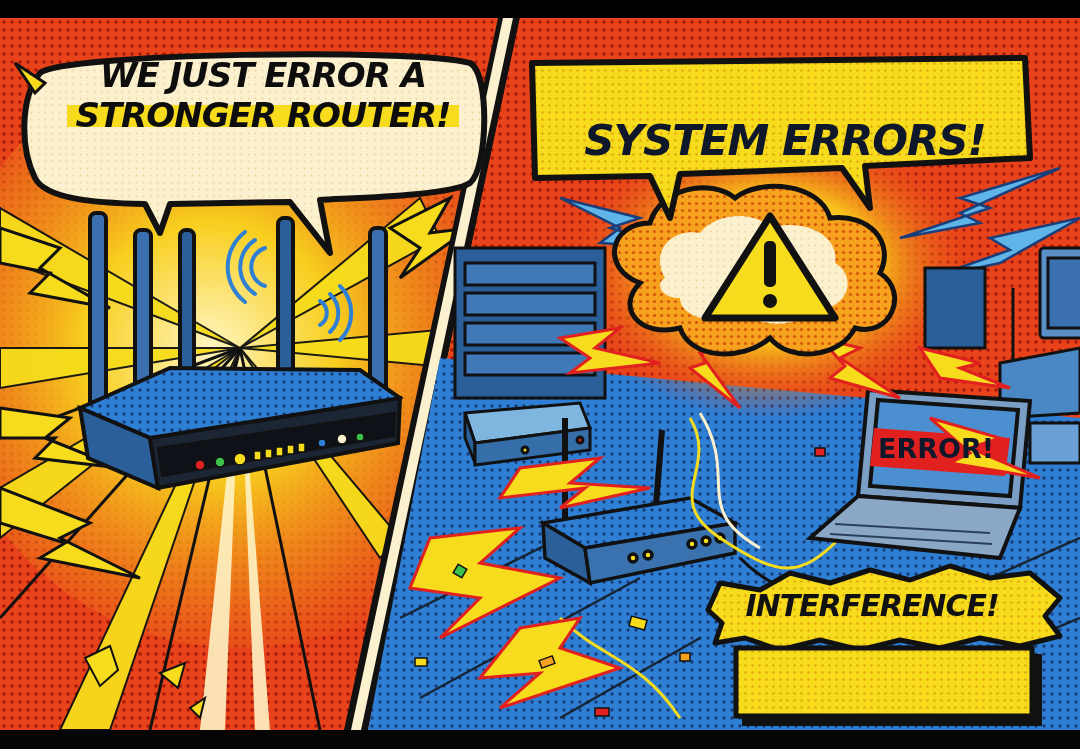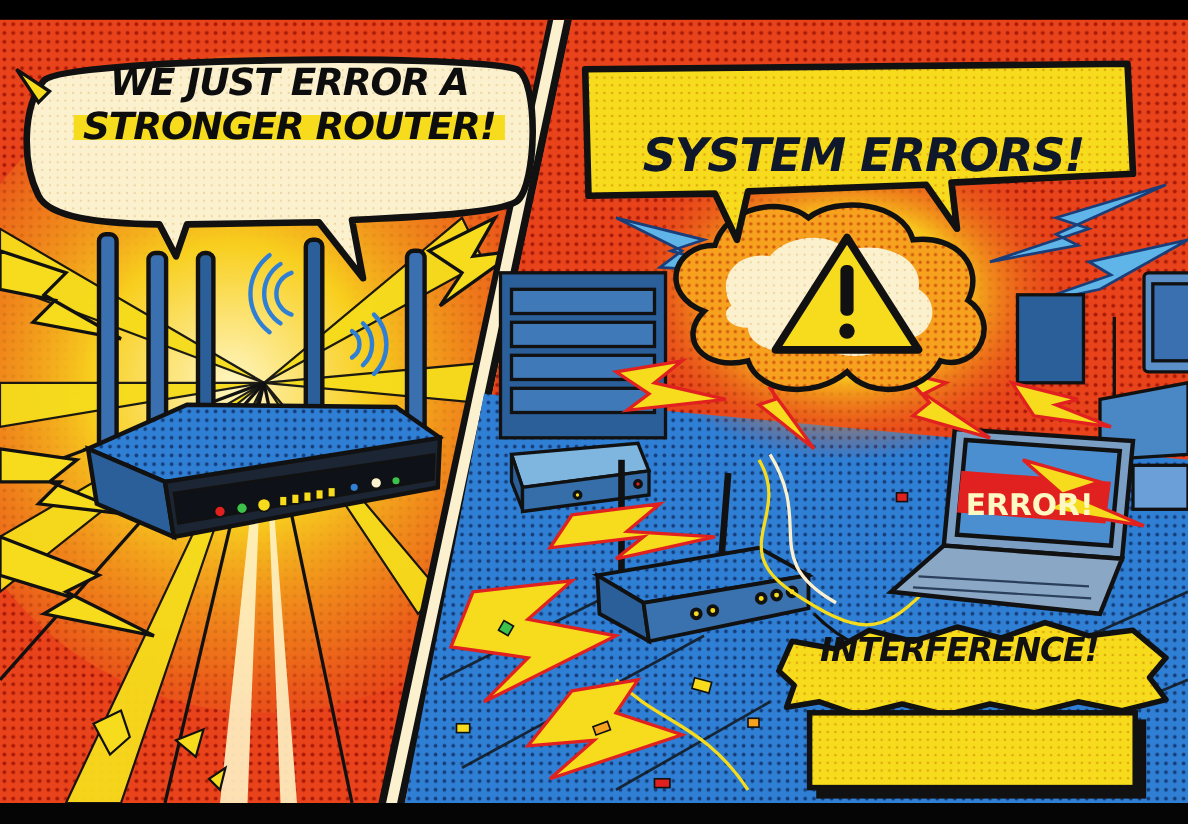--- a/index.html
+++ b/index.html
@@ -8,23 +8,23 @@
   .stage{position:absolute;left:0;top:18px;width:1080px;height:712px;overflow:hidden;background:#e23a12;}
   .bar-top{position:absolute;left:0;top:0;width:1080px;height:18px;background:#000;}
   .bar-bottom{position:absolute;left:0;top:730px;width:1080px;height:19px;background:#050505;}
   svg{display:block;}
   .abs{position:absolute;left:0;top:0;}
   .bubble-text{position:absolute;font-family:"DejaVu Sans","Liberation Sans",sans-serif;font-weight:bold;font-style:italic;letter-spacing:-1px;text-align:center;line-height:1;}
   .lbl-router{left:48px;top:40px;width:430px;font-size:34px;color:#0d0d0d;}
   .lbl-router span{display:block;}
   .lbl-router .hl{background:linear-gradient(transparent 20%, #f6dc1c 20%, #f6dc1c 85%, transparent 85%);display:inline-block;padding:0 8px;margin-top:6px;}
   .lbl-errors{left:540px;top:62px;width:490px;font-size:42px;color:#0f172a;margin-top:40px;}
-  .lbl-interference{left:712px;top:559px;width:320px;font-size:30px;color:#111;}
+  .lbl-interference{left:712px;top:573px;width:320px;font-size:30px;color:#111;}
   .lbl-congestion{left:750px;top:640px;width:270px;font-size:34px;color:#111;}
-  .lbl-error-screen{left:876px;top:428px;width:120px;font-size:27px;color:#fef9c3;font-style:normal;letter-spacing:0;}
+  .lbl-error-screen{left:876px;top:417px;width:120px;font-size:27px;color:#0f172a;font-style:normal;letter-spacing:0;}
 </style>
 </head>
 <body>
 
 <div class="bar-top"></div>
 
 <div class="stage">
   <svg class="abs" width="1080" height="712" viewBox="0 0 1080 712">
     <defs>
       <pattern id="dotsRed" width="8" height="8" patternUnits="userSpaceOnUse">

